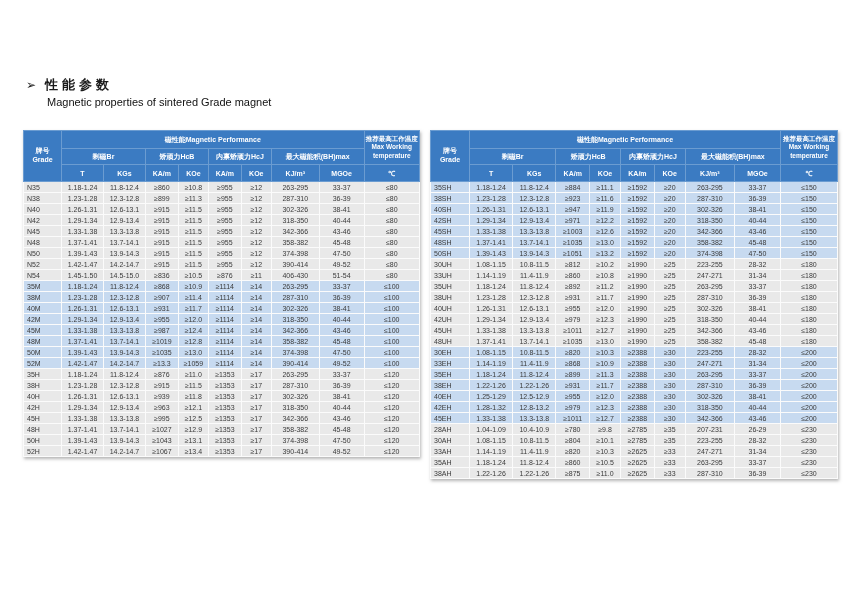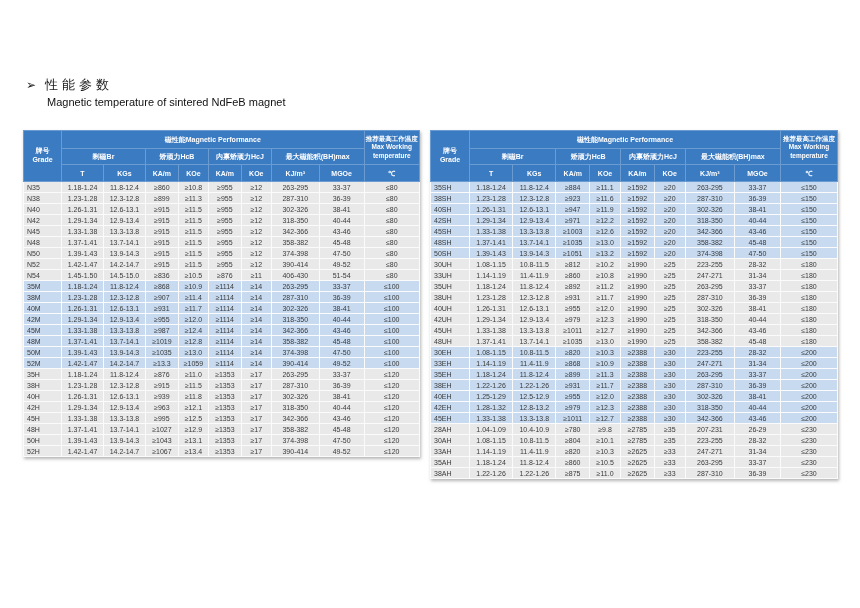--- a/index.html
+++ b/index.html
@@ -6,21 +6,21 @@
   html,body { margin:0; padding:0; }
   body {
     width:860px; height:608px; position:relative;
     background:#ffffff;
     font-family:"Liberation Sans", sans-serif;
     color:#333;
   }
   .title-block { position:absolute; left:26px; top:76px; }
   .title-line { font-size:13px; color:#1a1a1a; display:flex; align-items:center; }
   .title-line .bullet { font-size:12px; color:#1a1a1a; margin-right:9px; }
-  .title-line .zh { letter-spacing:4px; font-weight:400; }
+  .title-line .zh { letter-spacing:4px; font-weight:700; }
   .subtitle { font-size:11px; color:#111; margin-top:2px; margin-left:21px; }
 
   table.spec-table {
     position:absolute; top:130px;
     border-collapse:collapse; table-layout:fixed;
     font-size:7px; line-height:1;
     box-shadow:1px 2px 3px rgba(110,110,110,.5);
     border:1px solid #aec8e6;
   }
   table.left-table  { left:23px;  width:397px; }
@@ -52,21 +52,21 @@
   tr.tint-blue td { background:#c7daf0; }
 </style>
 </head>
 <body>
 
 <div class="title-block">
   <div class="title-line">
     <span class="bullet">➢</span>
     <span class="zh">性能参数</span>
   </div>
-  <div class="subtitle">Magnetic temperature of sintered NdFeB magnet</div>
+  <div class="subtitle">Magnetic properties of sintered Grade magnet</div>
 </div>
 
 <table class="spec-table left-table">
   <colgroup>
     <col class="c-grade">
       <col class="c-t">
       <col class="c-kgs">
       <col class="c-kam1">
       <col class="c-koe1">
     <col class="c-kam2">

